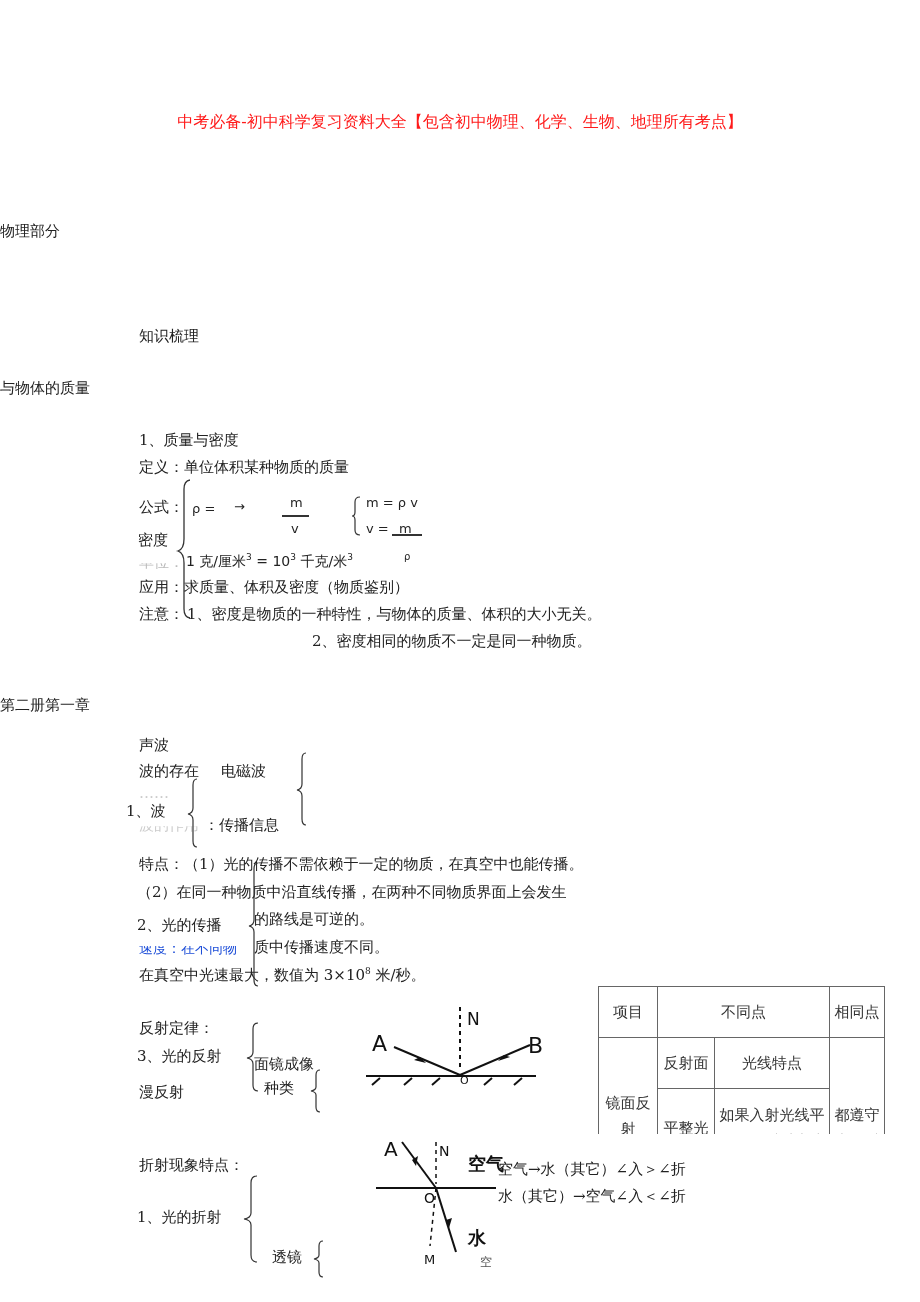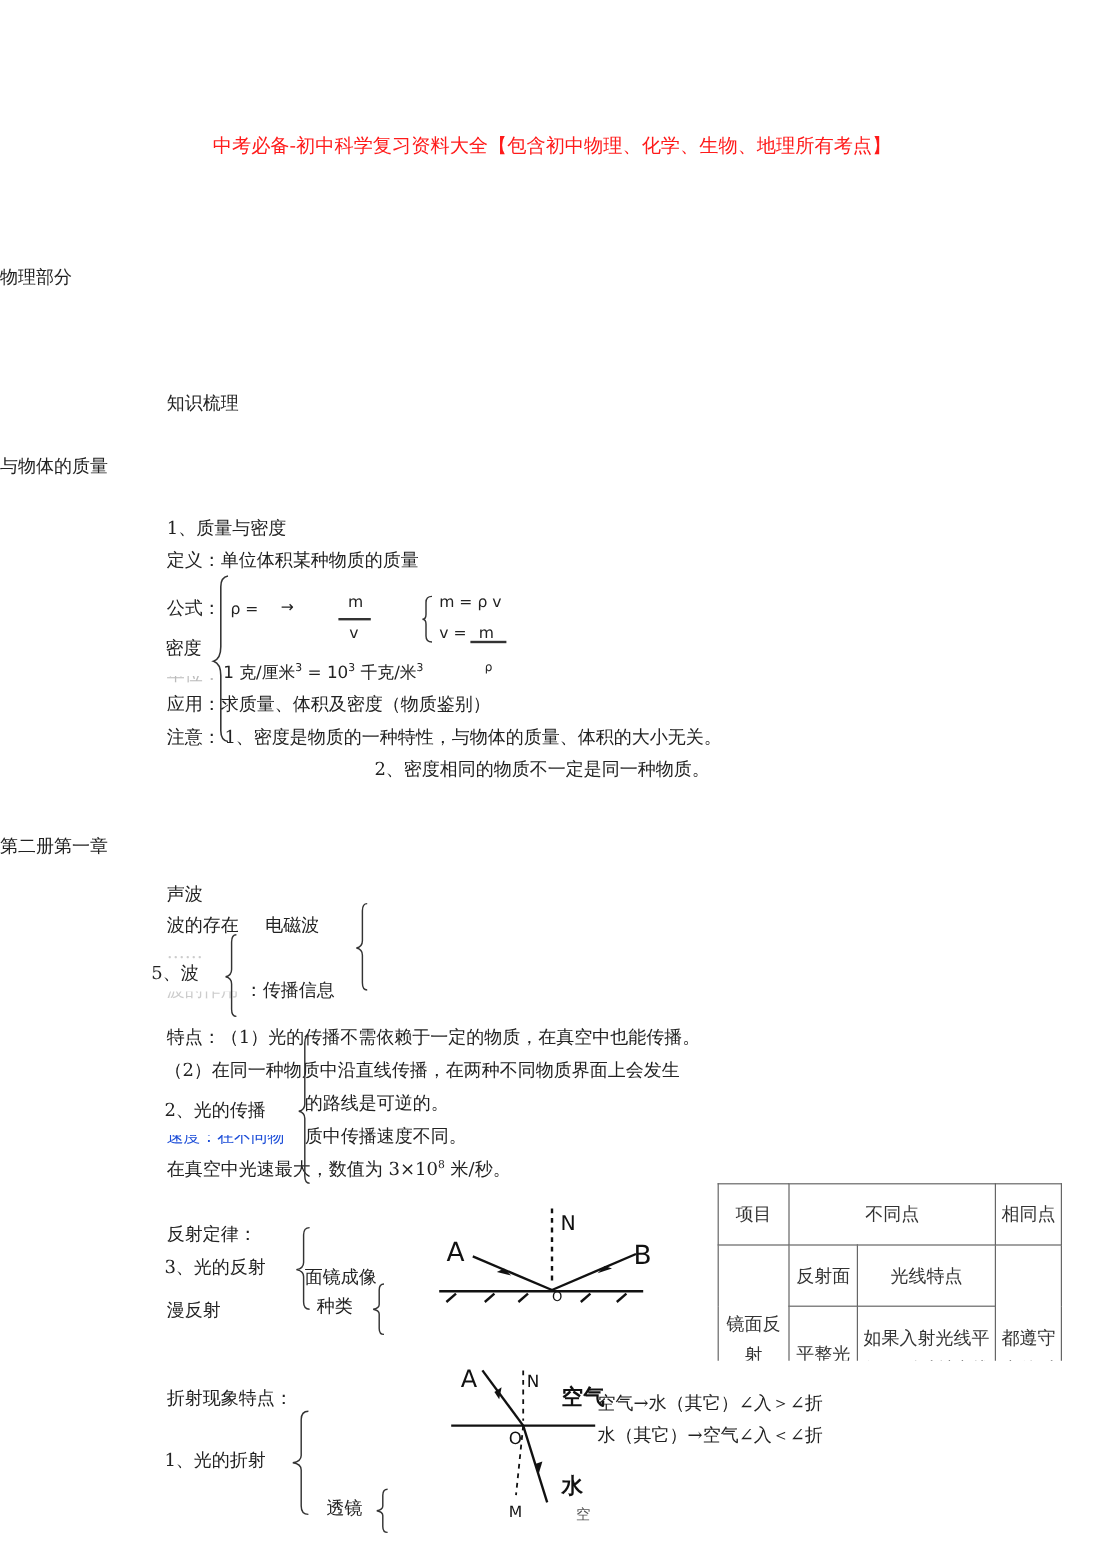--- a/index.html
+++ b/index.html
@@ -62,21 +62,21 @@
 <div class="abs t" style="left:139px;top:607px;">注意：</div>
 <div class="abs t" style="left:187px;top:607px;">1、密度是物质的一种特性，与物体的质量、体积的大小无关。</div>
 <div class="abs t" style="left:312px;top:634px;">2、密度相同的物质不一定是同一种物质。</div>
 
 <div class="abs t center" style="top:698px;">第二册第一章</div>
 
 <div class="abs t" style="left:139px;top:738px;">声波</div>
 <div class="abs t" style="left:139px;top:764px;">波的存在</div>
 <div class="abs t" style="left:221px;top:764px;">电磁波</div>
 <div class="abs t" style="left:139px;top:786px;color:#ccc;clip-path:inset(55% 0 0 0);">……</div>
-<div class="abs t" style="left:126px;top:804px;">5、波</div>
+<div class="abs t" style="left:126px;top:804px;">1、波</div>
 <div class="abs t" style="left:139px;top:818px;color:#ccc;clip-path:inset(55% 0 0 0);">波的作用</div>
 <div class="abs t" style="left:204px;top:818px;">：传播信息</div>
 <svg width="12" height="70" style="left:188px;top:778px;">
   <path d="M9 1 Q5 1 5 7 L5 30 Q5 35 0 36 Q5 37 5 42 L5 63 Q5 69 9 69" fill="none" stroke="#333" stroke-width="1.2"></path>
 </svg>
 <svg width="12" height="74" style="left:297px;top:752px;">
   <path d="M9 1 Q5 1 5 7 L5 32 Q5 37 0 38 Q5 39 5 44 L5 67 Q5 73 9 73" fill="none" stroke="#333" stroke-width="1.2"></path>
 </svg>
 
 <div class="abs t" style="left:139px;top:857px;">特点：（1）光的传播不需依赖于一定的物质，在真空中也能传播。</div>

